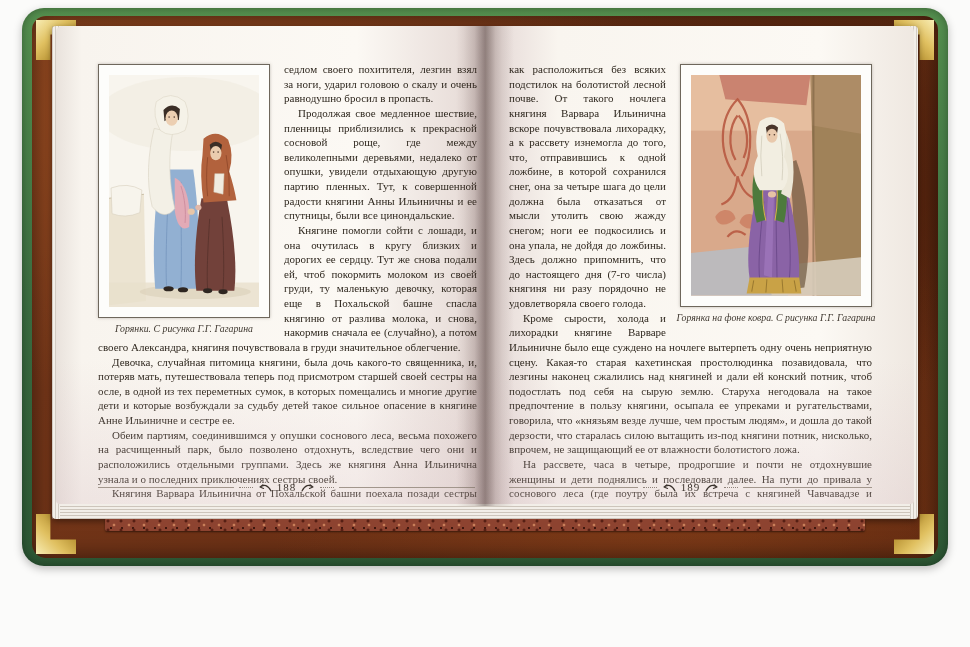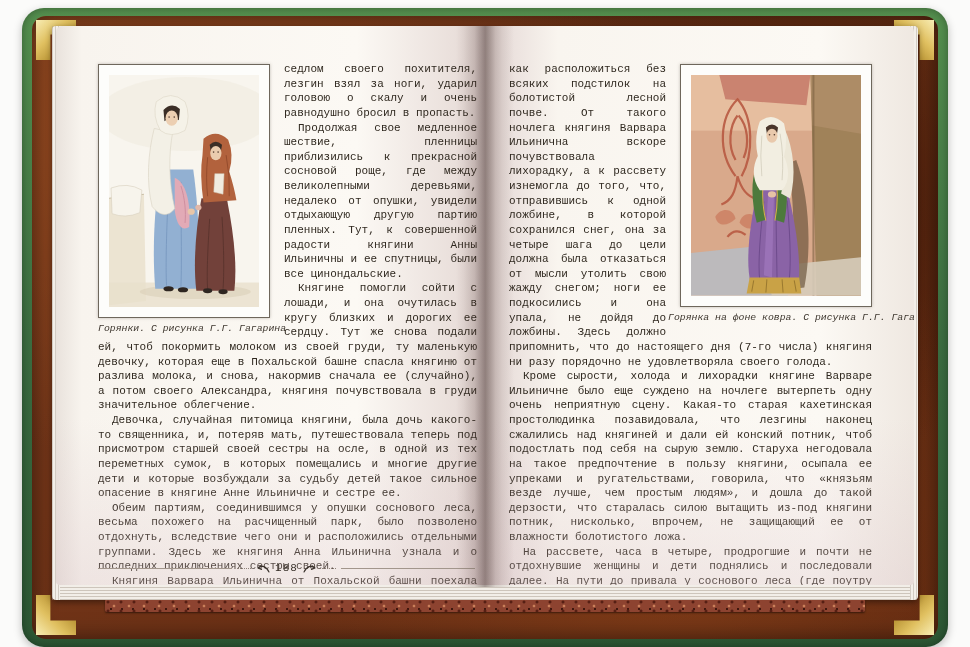--- a/index.html
+++ b/index.html
@@ -1,16 +1,16 @@
 <!DOCTYPE html>
 <html><head>
 <meta charset="utf-8">
 <style>
   html,body{margin:0;padding:0;width:970px;height:647px;overflow:hidden;background:#fbfbfa;}
-  .scene{position:relative;width:970px;height:647px;font-family:Liberation Mono, monospace;}
+  .scene{position:relative;width:970px;height:566px;font-family:Liberation Serif, serif;}
 
   
   .cover-green{position:absolute;left:22px;right:22px;top:8px;bottom:0;border-radius:22px;
     background:linear-gradient(180deg,#55904f,#3a6b40 55%,#2c5734);
     box-shadow:inset 0 0 10px rgba(0,0,0,.35), 0 3px 8px rgba(0,0,0,.25);}
   .cover-brown{position:absolute;left:32px;right:32px;top:16px;bottom:8px;border-radius:14px;
     background:
       radial-gradient(ellipse at 12% 18%, rgba(150,75,32,.85), transparent 45%),
       radial-gradient(ellipse at 85% 30%, rgba(60,22,6,.55), transparent 40%),
       radial-gradient(ellipse at 70% 85%, rgba(145,70,28,.6), transparent 45%),
@@ -206,18 +206,31 @@
                 <circle cx="82.4" cy="59" r="0.8" fill="#4a3328"></circle>
               <ellipse cx="80" cy="118" rx="4" ry="3" fill="#e6c2a4"></ellipse>
             </svg>
           </div>
           <figcaption>Горянка на фоне ковра. С рисунка Г.Г. Гагарина</figcaption>
         </figure>
       <p class="">как расположиться без всяких подстилок на болотистой лесной почве. От такого ночлега княгиня Варвара Ильинична вскоре почувствовала лихорадку, а к рассвету изнемогла до того, что, отправившись к одной ложбине, в которой сохранился снег, она за четыре шага до цели должна была отказаться от мысли утолить свою жажду снегом; ноги ее подкосились и она упала, не дойдя до ложбины. Здесь должно припомнить, что до настоящего дня (7-го числа) княгиня ни разу порядочно не удовлетворяла своего голода.</p>
           <p class="indent">Кроме сырости, холода и лихорадки княгине Варваре Ильиничне было еще суждено на ночлеге вытерпеть одну очень неприятную сцену. Какая-то старая кахетинская простолюдинка позавидовала, что лезгины наконец сжалились над княгиней и дали ей конский потник, чтоб подостлать под себя на сырую землю. Старуха негодовала на такое предпочтение в пользу княгини, осыпала ее упреками и ругательствами, говорила, что «князьям везде лучше, чем простым людям», и дошла до такой дерзости, что старалась силою вытащить из-под княгини потник, нисколько, впрочем, не защищающий ее от влажности болотистого ложа.</p>
           <p class="indent">На рассвете, часа в четыре, продрогшие и почти не отдохнувшие женщины и дети поднялись и последовали далее. На пути до привала у соснового леса (где поутру была их встреча с княгиней Чавчавадзе и княжной Баратовой) княгиня Варвара Ильинична не помнит ничего особенно замечательного, если не считать одной довольно приятной встречи: какой-то незнакомый человек со связанными руками, из числа пленных, при встрече с княжной узнал ее и в разговоре выказал совершенное знание обстоятельств покойного мужа княгини и всех родных ее. Этот разговор навел княгиню на грустные, но в то же время и приятные воспоминания, а за воспоминаниями последовали слезы, много</p>
         </div>
+      <div class="page-footer pf-right">
+        <span class="rule"></span>
+        <span class="dotrule"></span>
+        <svg class="flourish fl-left" viewBox="0 0 14 10" xmlns="http://www.w3.org/2000/svg">
+          <path d="M1,8 C4,2 8,1 12,4 M12,4 l-3,-2.2 M12,4 l-3.6,1.4" stroke="#3a322c" stroke-width="1.1" fill="none" stroke-linecap="round"></path>
+        </svg>
+        <span class="pgnum">189</span>
+        <svg class="flourish" viewBox="0 0 14 10" xmlns="http://www.w3.org/2000/svg">
+          <path d="M1,8 C4,2 8,1 12,4 M12,4 l-3,-2.2 M12,4 l-3.6,1.4" stroke="#3a322c" stroke-width="1.1" fill="none" stroke-linecap="round"></path>
+        </svg>
+        <span class="dotrule"></span>
+        <span class="rule"></span>
+      </div>
     </div>
 
   </div>
 
   <div class="gutter"></div>
 </div>
 
 </body></html>

